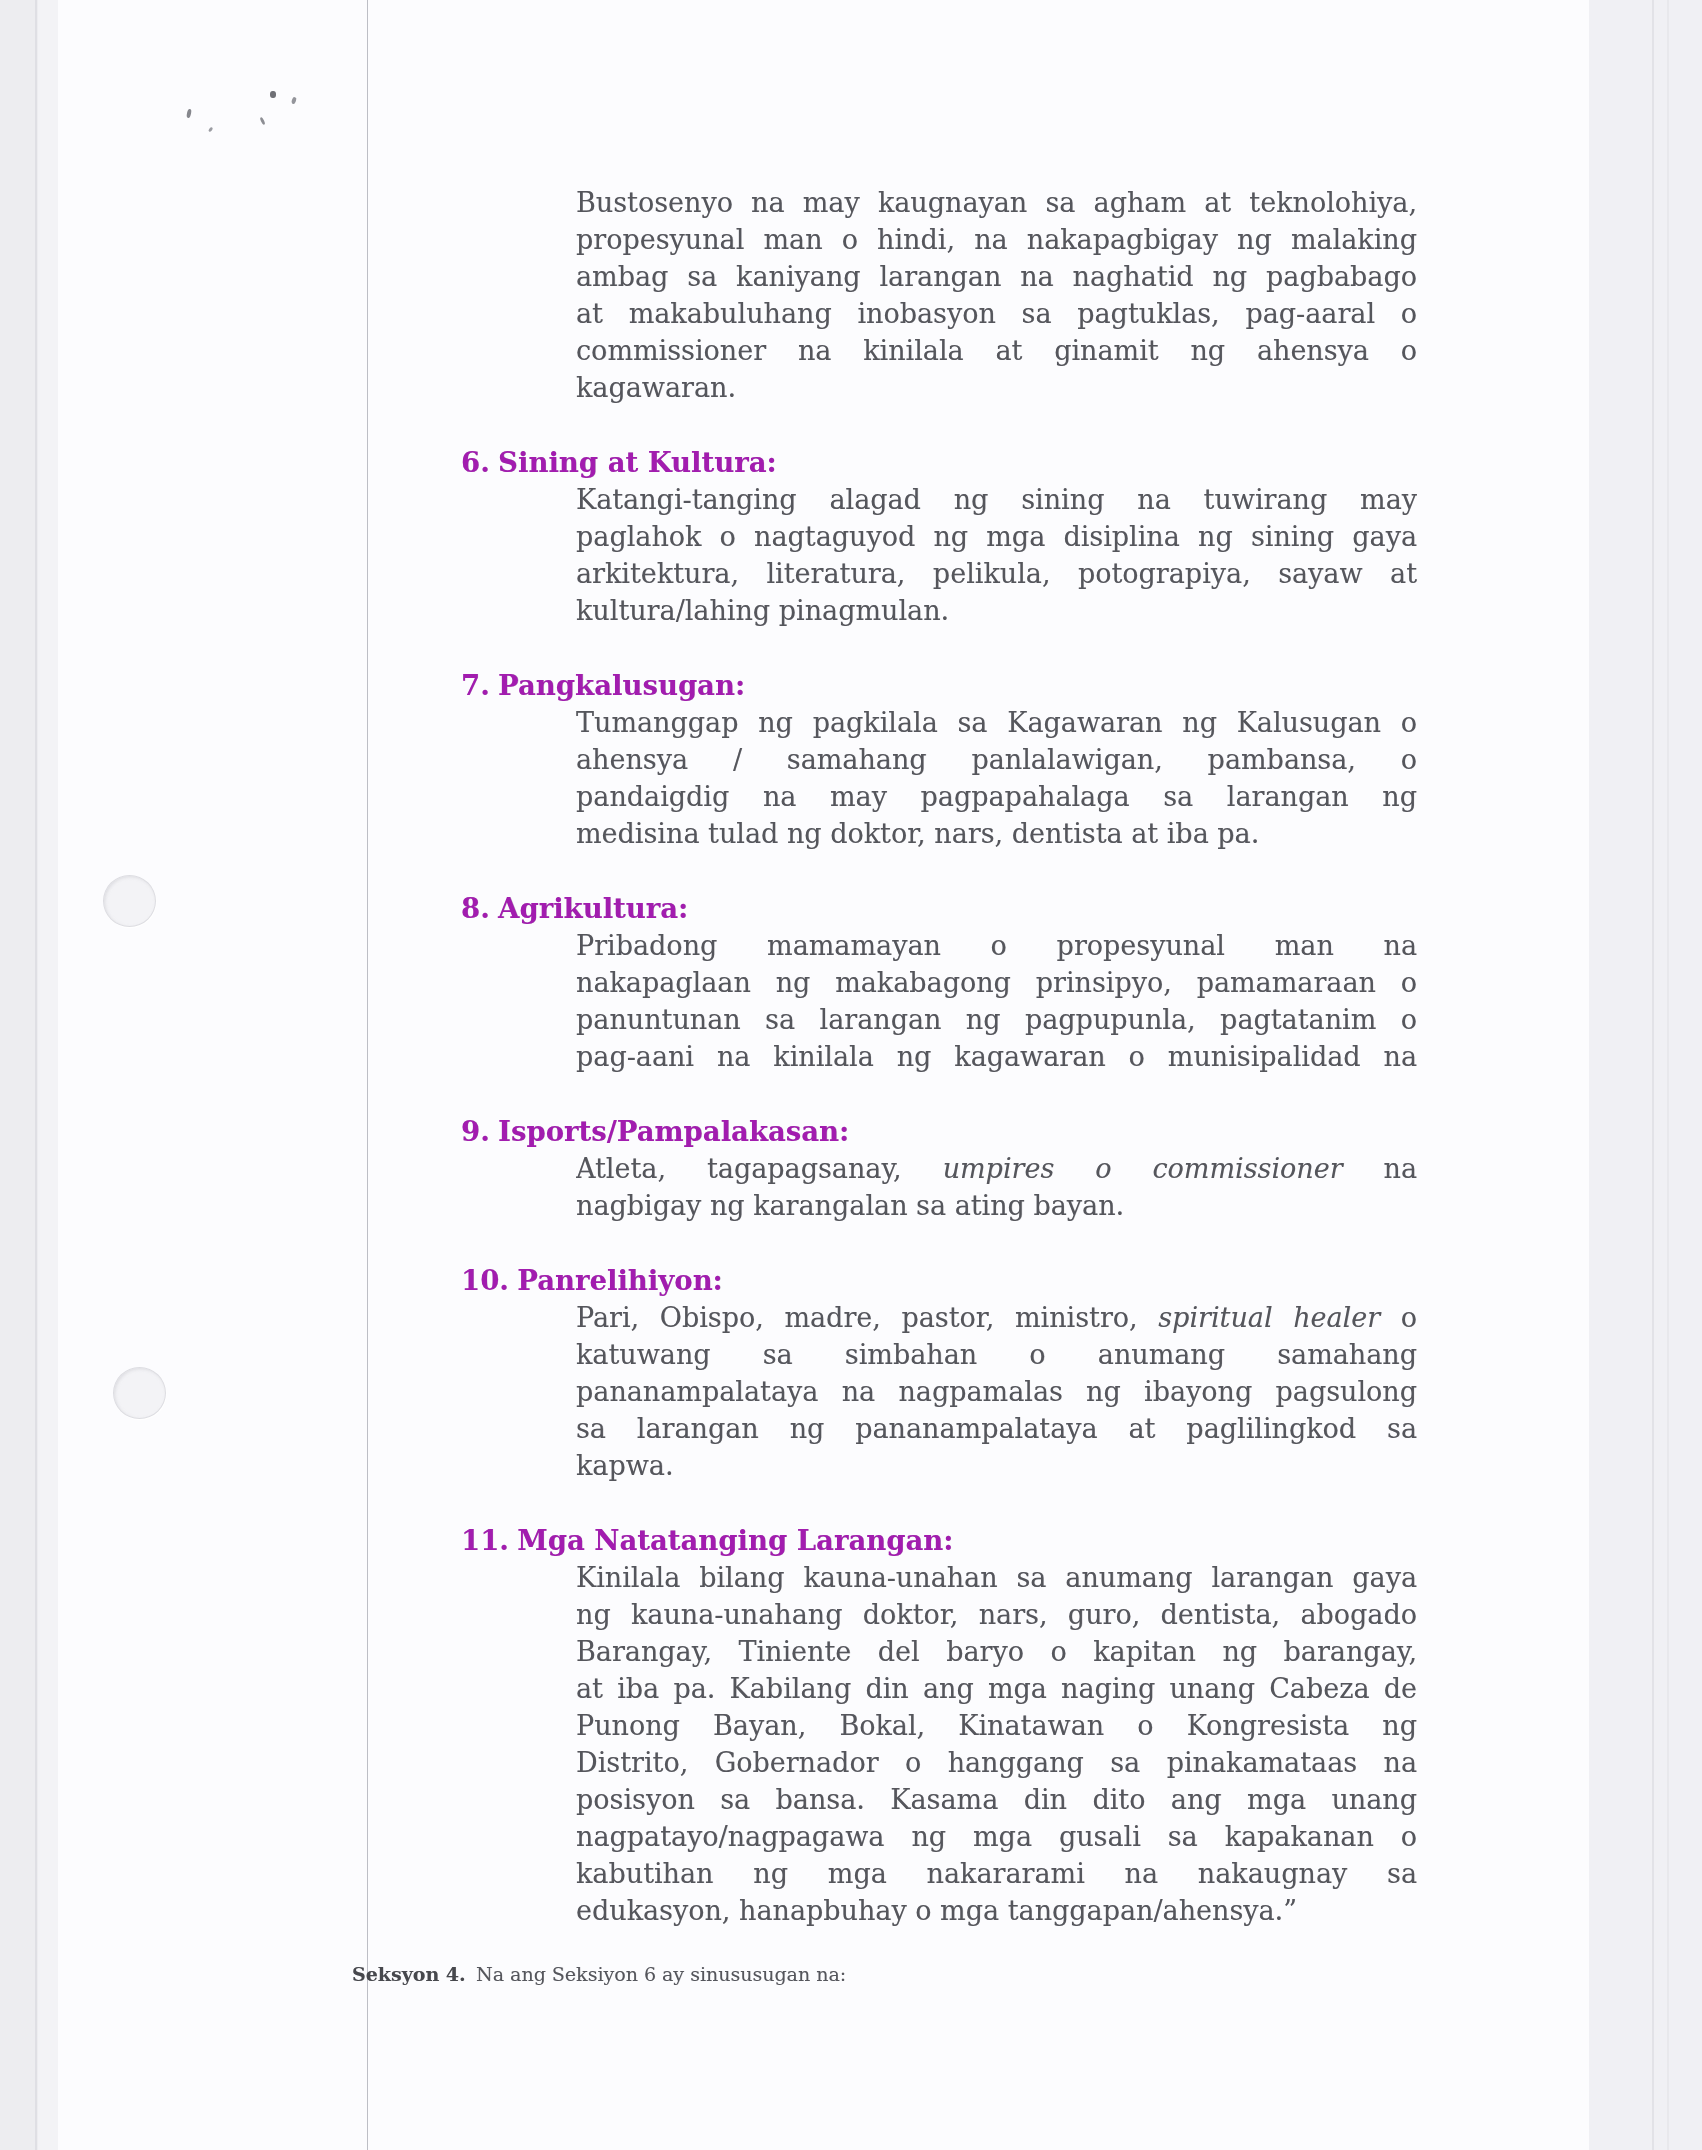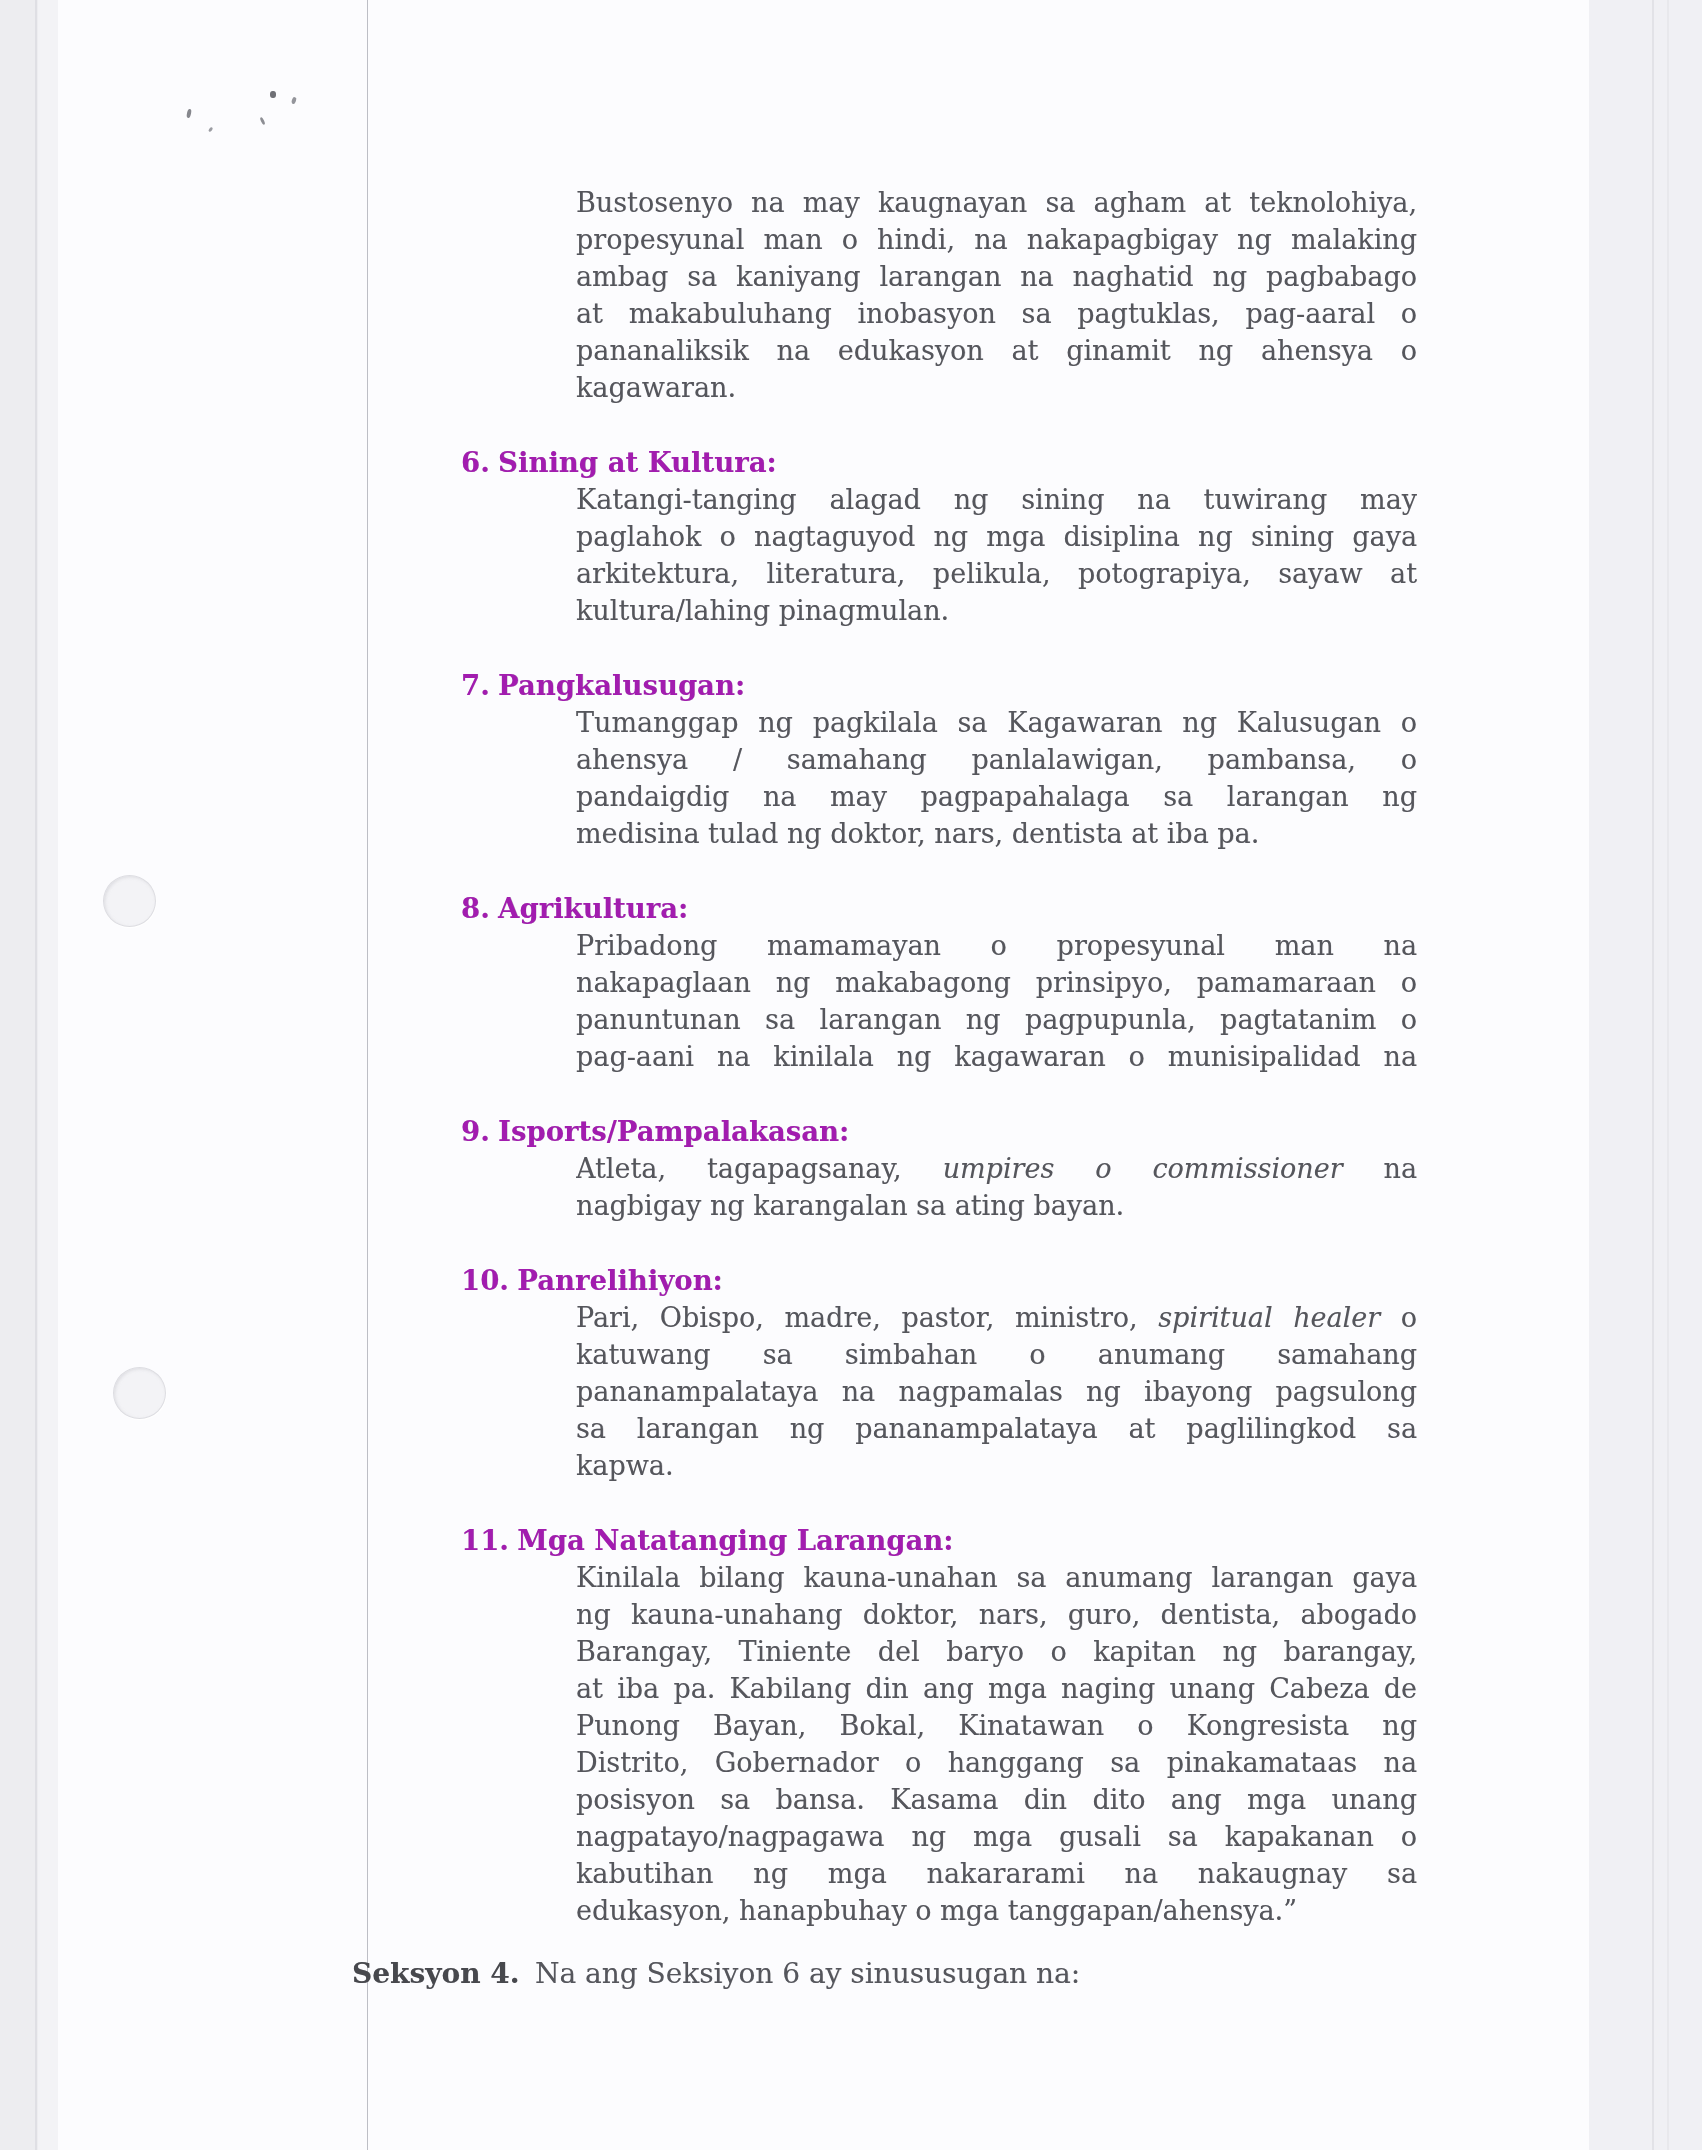--- a/index.html
+++ b/index.html
@@ -94,21 +94,21 @@
     font-weight: bold;
     color: #a21caf;
     font-size: 27.5px;
   }
   .section-number { margin-right: 8.4px; }
   .footer-line {
     margin-top: 26px;
     margin-left: 352px;
     height: 38px;
     line-height: 38px;
-    font-size: 28px;
+    font-size: 19px;
   }
   .footer-label { font-weight: bold; color: #47484d; }
   .footer-text { margin-left: 0.55em; }
 </style>
 </head>
 <body>
 
 <div class="sheet">
 
   <div class="band-left"></div>
@@ -127,21 +127,21 @@
   <div class="speck speck-c"></div>
   <div class="speck speck-d"></div>
   <div class="speck speck-e"></div>
 
   <div class="content">
     <div class="para intro" id="intro-para">
         <div class="line j">Bustosenyo na may kaugnayan sa agham at teknolohiya,</div>
         <div class="line j">propesyunal man o hindi, na nakapagbigay ng malaking</div>
         <div class="line j">ambag sa kaniyang larangan na naghatid ng pagbabago</div>
         <div class="line j">at makabuluhang inobasyon sa pagtuklas, pag-aaral o</div>
-        <div class="line j">pananaliksik na edukasyon at ginamit ng ahensya o</div>
+        <div class="line j">commissioner na kinilala at ginamit ng ahensya o</div>
         <div class="line">kagawaran.</div>
       </div>
     <div id="sections">
         <div class="section">
           <div class="section-heading"><span class="section-number">6.</span><span>Sining at Kultura:</span></div>
           <div class="para">
             <div class="line j">Katangi-tanging alagad ng sining na tuwirang may</div>
             <div class="line j">paglahok o nagtaguyod ng mga disiplina ng sining gaya</div>
             <div class="line j">arkitektura, literatura, pelikula, potograpiya, sayaw at</div>
             <div class="line">kultura/lahing pinagmulan.</div>

